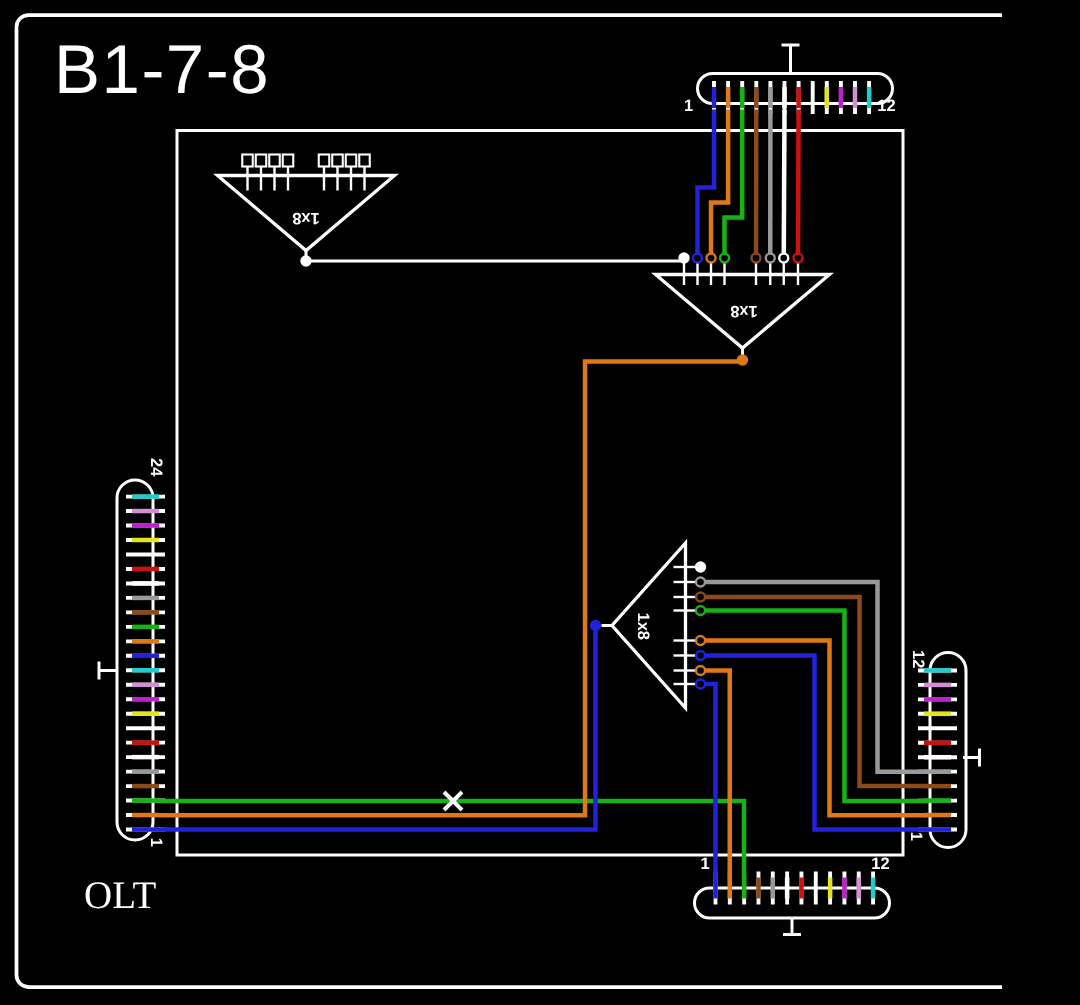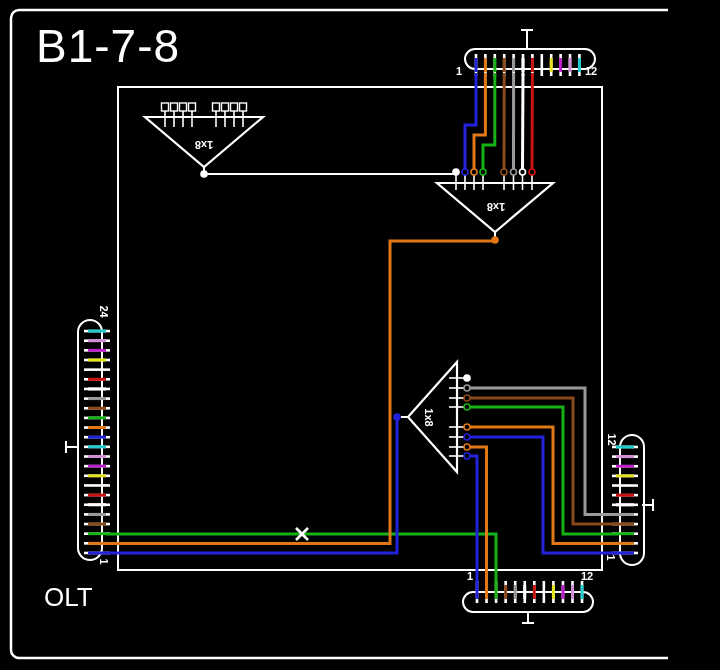--- a/index.html
+++ b/index.html
@@ -221,21 +221,21 @@
       <circle cx="467" cy="407" r="3" stroke="#16b216" fill="#000" stroke-width="1.6"></circle>
       <circle cx="467" cy="427" r="3" stroke="#e07818" fill="#000" stroke-width="1.6"></circle>
       <circle cx="467" cy="437" r="3" stroke="#2222dd" fill="#000" stroke-width="1.6"></circle>
       <circle cx="467" cy="447" r="3" stroke="#e07818" fill="#000" stroke-width="1.6"></circle>
       <circle cx="467" cy="456" r="3" stroke="#2222dd" fill="#000" stroke-width="1.6"></circle>
       <line x1="296" y1="528" x2="308" y2="540" stroke="#fff" stroke-width="2.6"></line>
       <line x1="296" y1="540" x2="308" y2="528" stroke="#fff" stroke-width="2.6"></line>
     </svg>
 
   <div class="lbl title" style="left:36px;top:23px;">B1-7-8</div>
-  <div class="lbl olt" style="left:44px;top:584px;">OLT</div>
+  <div class="lbl olt" style="left:56px;top:584px;font-family:Liberation Serif, serif;">OLT</div>
 
   <div class="lbl port" style="left:452px;top:66px;width:14px;">1</div>
   <div class="lbl port" style="left:582px;top:66px;width:18px;">12</div>
 
   <div class="lbl port" style="left:463px;top:571px;width:14px;">1</div>
   <div class="lbl port" style="left:578px;top:571px;width:18px;">12</div>
 
   <div class="lbl port rot90" style="left:95px;top:306px;width:16px;">24</div>
   <div class="lbl port rot90" style="left:98px;top:556px;width:10px;">1</div>
 

